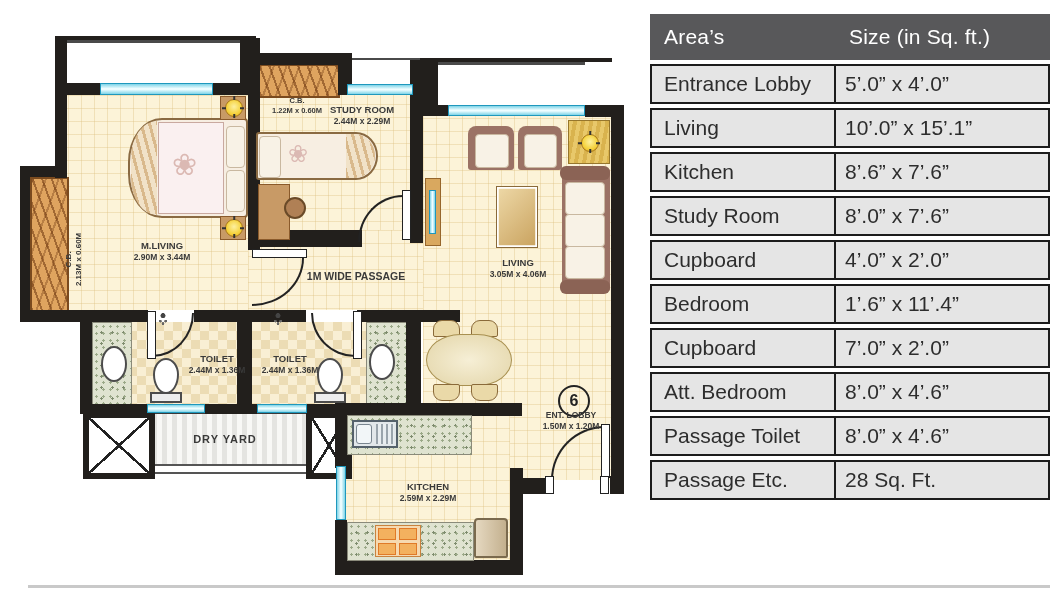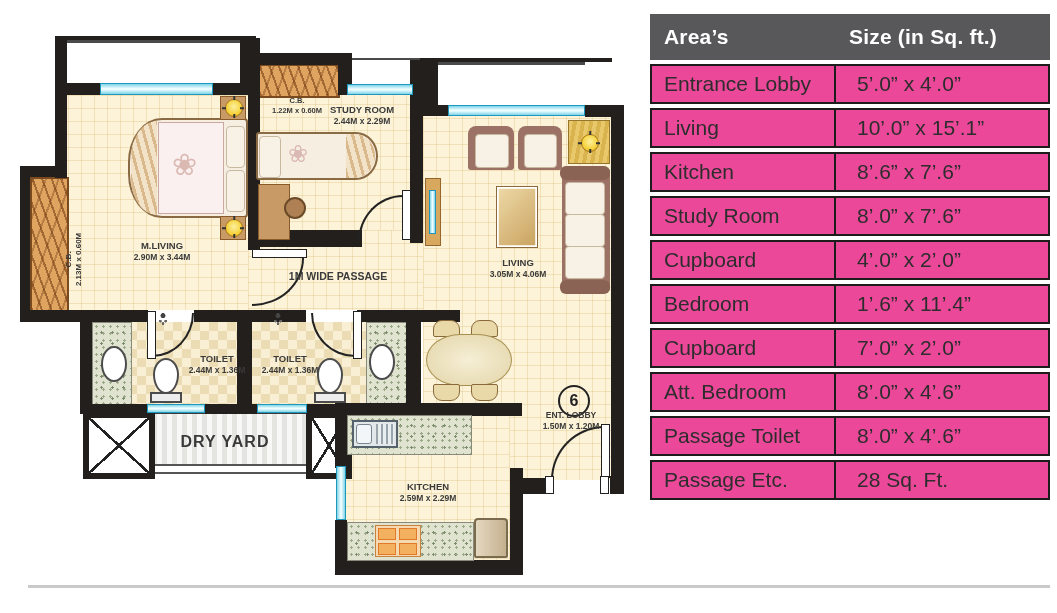--- a/index.html
+++ b/index.html
@@ -53,27 +53,27 @@
        radial-gradient(circle at 28% 68%,#666 1.1px,transparent 1.6px),
        radial-gradient(circle at 72% 68%,#666 1.1px,transparent 1.6px),
        radial-gradient(circle at 50% 88%,#666 1.1px,transparent 1.6px);}
   .furn{position:absolute;box-sizing:border-box;}
   .sofaarm{position:absolute;background:#8b6355;border-radius:6px;}
   .cush{position:absolute;background:#f8f2e6;border:1px solid #c9b8a0;border-radius:4px;}
   .flower{position:absolute;color:#dbb9b3;font-size:30px;line-height:1;}
   
   #areatable{position:absolute;left:650px;top:14px;width:400px;}
   .thead{background:#58585a;color:#fff;height:46px;display:flex;align-items:center;
-         font-size:21px;font-weight:bold;letter-spacing:.2px;}
+         font-size:21px;font-weight:normal;letter-spacing:.2px;}
   .thead .c1{width:172px;padding-left:14px;flex:none;}
   .thead .c2{padding-left:13px;}
-  .trow{display:flex;border:2px solid #1c1c1c;background:#ec4899;height:40px;margin-top:4px;box-sizing:border-box;}
+  .trow{display:flex;border:2px solid #1c1c1c;background:#e5e5e5;height:40px;margin-top:4px;box-sizing:border-box;}
   .trow .c1{width:170px;flex:none;display:flex;align-items:center;padding-left:12px;
             font-size:21px;color:#2d2d2d;border-right:2px solid #1c1c1c;}
-  .trow .c2{flex:1;display:flex;align-items:center;padding-left:21px;font-size:21px;color:#2d2d2d;}
+  .trow .c2{flex:1;display:flex;align-items:center;padding-left:9px;font-size:21px;color:#2d2d2d;}
   #baseline{position:absolute;left:28px;top:585px;width:1022px;height:3px;background:#c9c9c9;}
   .circ6{position:absolute;width:28px;height:28px;border:2px solid #222;border-radius:50%;background:transparent;
          font-weight:bold;font-size:16px;color:#222;text-align:center;line-height:28px;}
 </style>
 </head>
 <body>
 
 <div id="stage">
 
   <i class="fl" style="left:55px;top:95px;width:193px;height:215px;"></i>
@@ -229,32 +229,32 @@
     <div class="dims">1.22M x 0.60M</div>
   </div>
   <div class="rlabel" style="left:310px;top:104px;width:104px;">
     <div>STUDY ROOM</div>
     <div class="dims">2.44M x 2.29M</div>
   </div>
   <div class="rlabel" style="left:466px;top:257px;width:104px;">
     <div>LIVING</div>
     <div class="dims">3.05M x 4.06M</div>
   </div>
-  <div class="rlabel" style="left:268px;top:270px;width:140px;font-size:10.5px;">
+  <div class="rlabel" style="left:286px;top:270px;width:140px;font-size:10.5px;">
     <div>1M WIDE PASSAGE</div>
   </div>
   <div class="rlabel" style="left:162px;top:353px;width:110px;">
     <div>TOILET</div>
     <div class="dims">2.44M x 1.36M</div>
   </div>
   <div class="rlabel" style="left:235px;top:353px;width:110px;">
     <div>TOILET</div>
     <div class="dims">2.44M x 1.36M</div>
   </div>
-  <div class="rlabel" style="left:158px;top:432px;width:134px;font-size:16px;letter-spacing:1px;">
+  <div class="rlabel" style="left:158px;top:432px;width:134px;font-size:11px;letter-spacing:1px;">
     <div>DRY YARD</div>
   </div>
   <div class="rlabel" style="left:376px;top:481px;width:104px;">
     <div>KITCHEN</div>
     <div class="dims">2.59M x 2.29M</div>
   </div>
   <div class="circ6" style="left:558px;top:385px;">6</div>
   <div class="rlabel" style="left:519px;top:410px;width:104px;font-size:8.5px;">
     <div>ENT. LOBBY</div>
     <div class="dims" style="font-size:8.5px;">1.50M x 1.20M</div>

